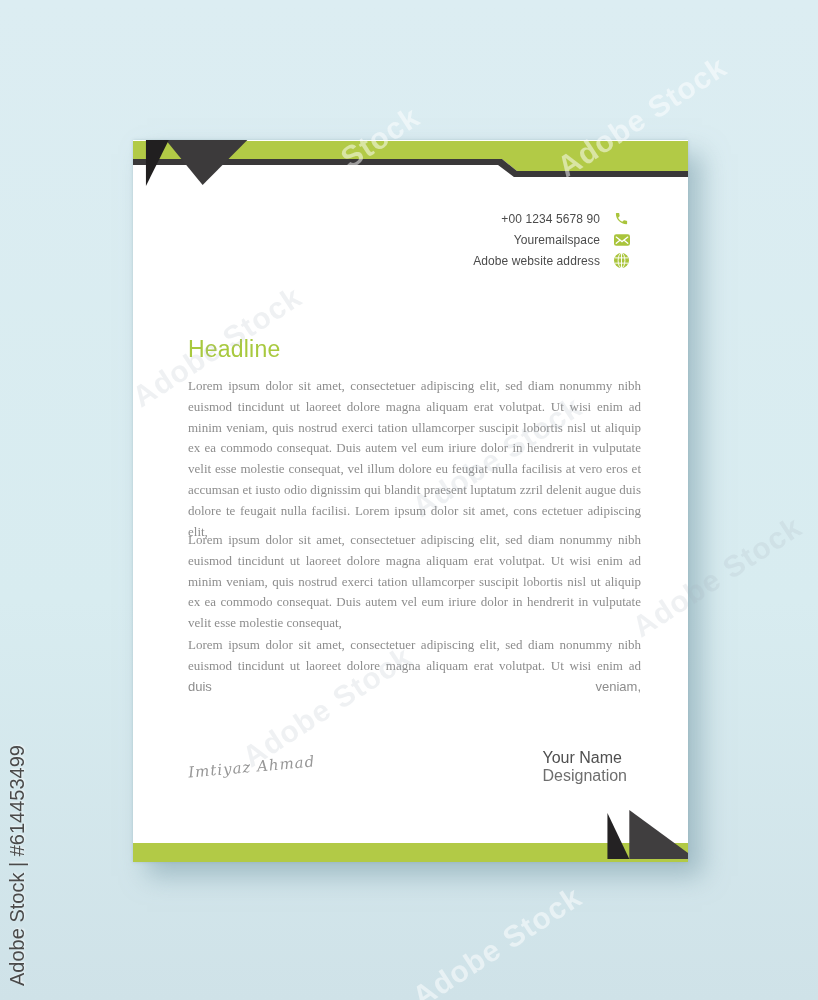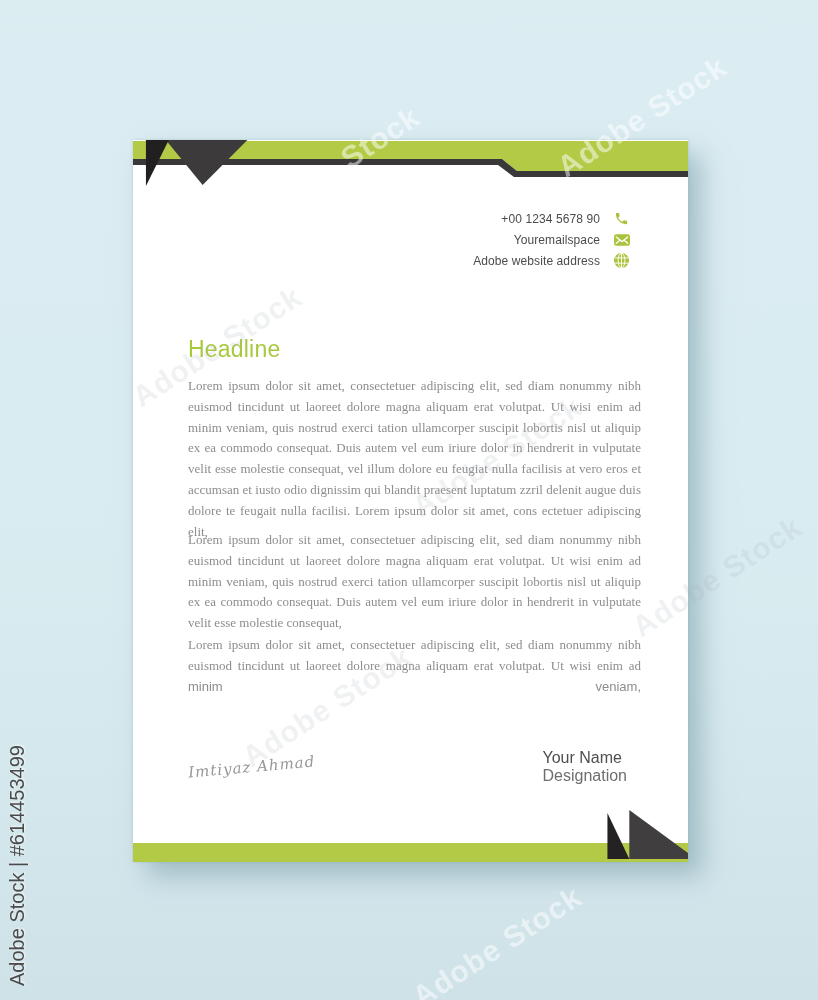--- a/index.html
+++ b/index.html
@@ -104,21 +104,21 @@
       </span>
     </div>
   </div>
 
   <div class="headline">Headline</div>
 
   <div class="para para-1">Lorem ipsum dolor sit amet, consectetuer adipiscing elit, sed diam nonummy nibh euismod tincidunt ut laoreet dolore magna aliquam erat volutpat. Ut wisi enim ad minim veniam, quis nostrud exerci tation ullamcorper suscipit lobortis nisl ut aliquip ex ea commodo consequat. Duis autem vel eum iriure dolor in hendrerit in vulputate velit esse molestie consequat, vel illum dolore eu feugiat nulla facilisis at vero eros et accumsan et iusto odio dignissim qui blandit praesent luptatum zzril delenit augue duis dolore te feugait nulla facilisi. Lorem ipsum dolor sit amet, cons ectetuer adipiscing elit,</div>
   <div class="para para-2">Lorem ipsum dolor sit amet, consectetuer adipiscing elit, sed diam nonummy nibh euismod tincidunt ut laoreet dolore magna aliquam erat volutpat. Ut wisi enim ad minim veniam, quis nostrud exerci tation ullamcorper suscipit lobortis nisl ut aliquip ex ea commodo consequat. Duis autem vel eum iriure dolor in hendrerit in vulputate velit esse molestie consequat,</div>
   <div class="para para-3">Lorem ipsum dolor sit amet, consectetuer adipiscing elit, sed diam nonummy nibh euismod tincidunt ut laoreet dolore magna aliquam erat volutpat. Ut wisi enim ad</div>
   <div class="para-3-last">
-    <span>minim</span>
+    <span>duis</span>
     <span>veniam,</span>
   </div>
 
   <div class="signature">Imtiyaz Ahmad</div>
   <div class="sign-block">
     <div class="your-name">Your Name</div>
     <div class="designation">Designation</div>
   </div>
 
   <svg class="decor decor-bottom" viewBox="0 0 558 52" preserveAspectRatio="none">

